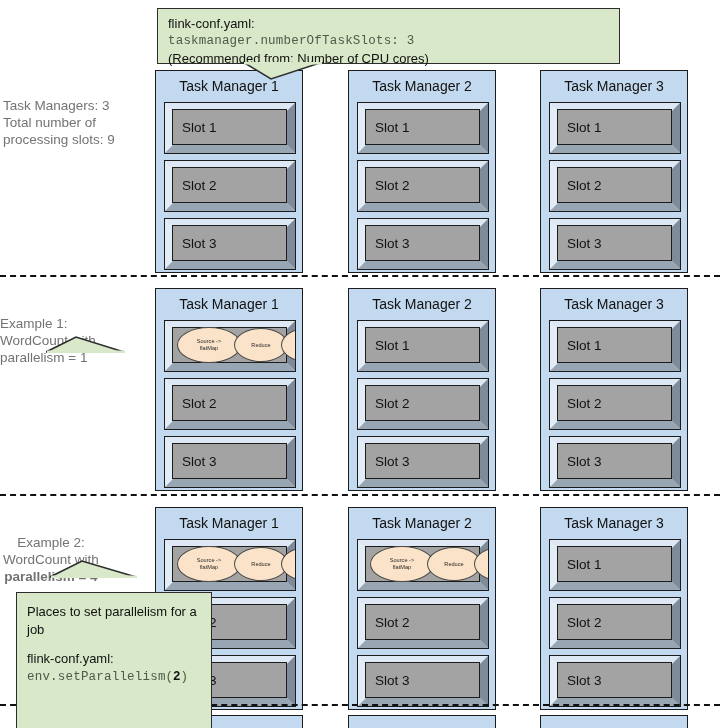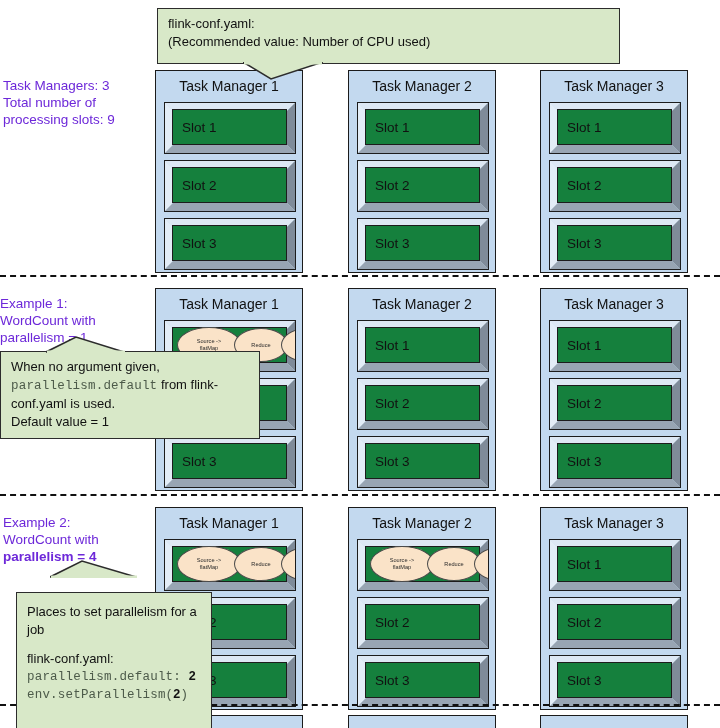--- a/index.html
+++ b/index.html
@@ -5,22 +5,23 @@
   html,body{margin:0;padding:0;background:#ffffff;}
   body{
     width:720px;height:728px;position:relative;overflow:hidden;
     font-family:"Liberation Sans",sans-serif;
     color:#000;
   }
   .stage{position:absolute;left:0;top:0;width:720px;height:728px;}
 
   
   .leftlabel{
-    position:absolute;font-size:13.5px;line-height:17px;color:#6d28d9;
+    position:absolute;font-size:13.5px;line-height:17px;color:#737373;
     white-space:pre-line;
+    margin-top:20px;
   }
   .leftlabel b{font-weight:bold;}
 
   
   .sep{
     position:absolute;left:0;width:720px;height:0;
     border-top:2px dashed #111;
   }
 
   
@@ -58,21 +59,21 @@
   
   .slot .bev .r{right:0;top:0;width:8px;height:100%;
      background:#7f8b99;
      clip-path:polygon(100% 0,100% 100%,0 calc(100% - 8px),0 8px);}
   
   .slot .bev .b{left:0;bottom:0;width:100%;height:8px;
      background:#98a5b3;
      clip-path:polygon(8px 0,calc(100% - 8px) 0,100% 100%,0 100%);}
   .slot .inner{
     position:absolute;left:7px;top:6px;right:8px;bottom:8px;
-    background:#15803d;border:1.3px solid #1c1c1c;box-sizing:border-box;
+    background:#a3a3a3;border:1.3px solid #1c1c1c;box-sizing:border-box;
   }
   .slot-label{
     position:absolute;left:9px;top:50%;transform:translateY(-50%);
     font-size:13.5px;color:#111;
   }
 
   
   .graph{position:absolute;left:4px;top:50%;transform:translateY(-50%);
          display:flex;align-items:center;}
   .oval{
@@ -468,42 +469,36 @@
       </div>
     </div>
     <div class="tm" style="left: 155px; top: 715px; width: 148px; height: 60px;"></div>
     <div class="tm" style="left: 348px; top: 715px; width: 148px; height: 60px;"></div>
     <div class="tm" style="left: 540px; top: 715px; width: 148px; height: 60px;"></div>
     <div class="sep" style="top: 275px;"></div>
     <div class="sep" style="top: 494px;"></div>
     <div class="sep" style="top: 704px;"></div>
     <div class="leftlabel" style="left: 3px; top: 77px;">Task Managers: 3<br>Total number of<br>processing slots: 9</div>
     <div class="leftlabel" style="left: 0; top: 295px;">Example 1:<br>WordCount with<br>parallelism = 1</div>
-    <div class="leftlabel" style="left: 3px; top: 514px;">Example 2:<br>WordCount with<br><b>parallelism = 4</b></div>
+    <div class="leftlabel" style="left: 3px; top: 514px; text-align: center;">Example 2:<br>WordCount with<br><b>parallelism = 4</b></div>
     <div class="callout" style="left: 157px; top: 8px; width: 463px; height: 56px;">
       <div class="bold">flink-conf.yaml:</div>
-      <div>(Recommended value: Number of CPU used)</div>
+      <div class="mono">taskmanager.numberOfTaskSlots: 3</div>
+      <div>(Recommended from: Number of CPU cores)</div>
     </div>
     <div class="tail" style="left: 243px; top: 62px; width: 80px; height: 18px;"><svg width="80" height="18" viewBox="0 0 80 18">
         <path d="M0 0 L80 0 L28 17 Z" fill="#d8e8c8" stroke="#2c2c2c" stroke-width="1.6"></path>
         <path d="M1 1 L79 1" stroke="#d8e8c8" stroke-width="3"></path>
       </svg></div>
-    <div class="callout" style="left: 0px; top: 351px; width: 260px; height: 88px;">
-      <div>When no argument given,</div>
-      <div><span class="mono">parallelism.default</span><span> from flink-</span></div>
-      <div>conf.yaml is used.</div>
-      <div>Default value = 1</div>
-    </div>
     <div class="tail" style="left: 46px; top: 336px; width: 80px; height: 17px;"><svg width="80" height="17" viewBox="0 0 80 17">
         <path d="M0 16 L30 1 L78 16 Z" fill="#d8e8c8" stroke="#2c2c2c" stroke-width="1.6"></path>
         <path d="M1 16 L79 16" stroke="#d8e8c8" stroke-width="3"></path>
       </svg></div>
     <div class="callout" style="left: 16px; top: 592px; width: 196px; height: 152px; padding-top: 10px;">
       <div class="bold" style="margin-bottom:12px">Places to set parallelism for a job</div>
       <div class="bold">flink-conf.yaml:</div>
-      <div class="mono">parallelism.default: <b>2</b></div>
       <div class="mono">env.setParallelism(<b>2</b>)</div>
     </div>
     <div class="tail" style="left: 50px; top: 560px; width: 88px; height: 18px;"><svg width="88" height="18" viewBox="0 0 88 18">
         <path d="M0 17 L32 1 L86 17 Z" fill="#d8e8c8" stroke="#2c2c2c" stroke-width="1.6"></path>
         <path d="M1 17 L87 17" stroke="#d8e8c8" stroke-width="3"></path>
       </svg></div>
   </div>
 
 </body></html>

